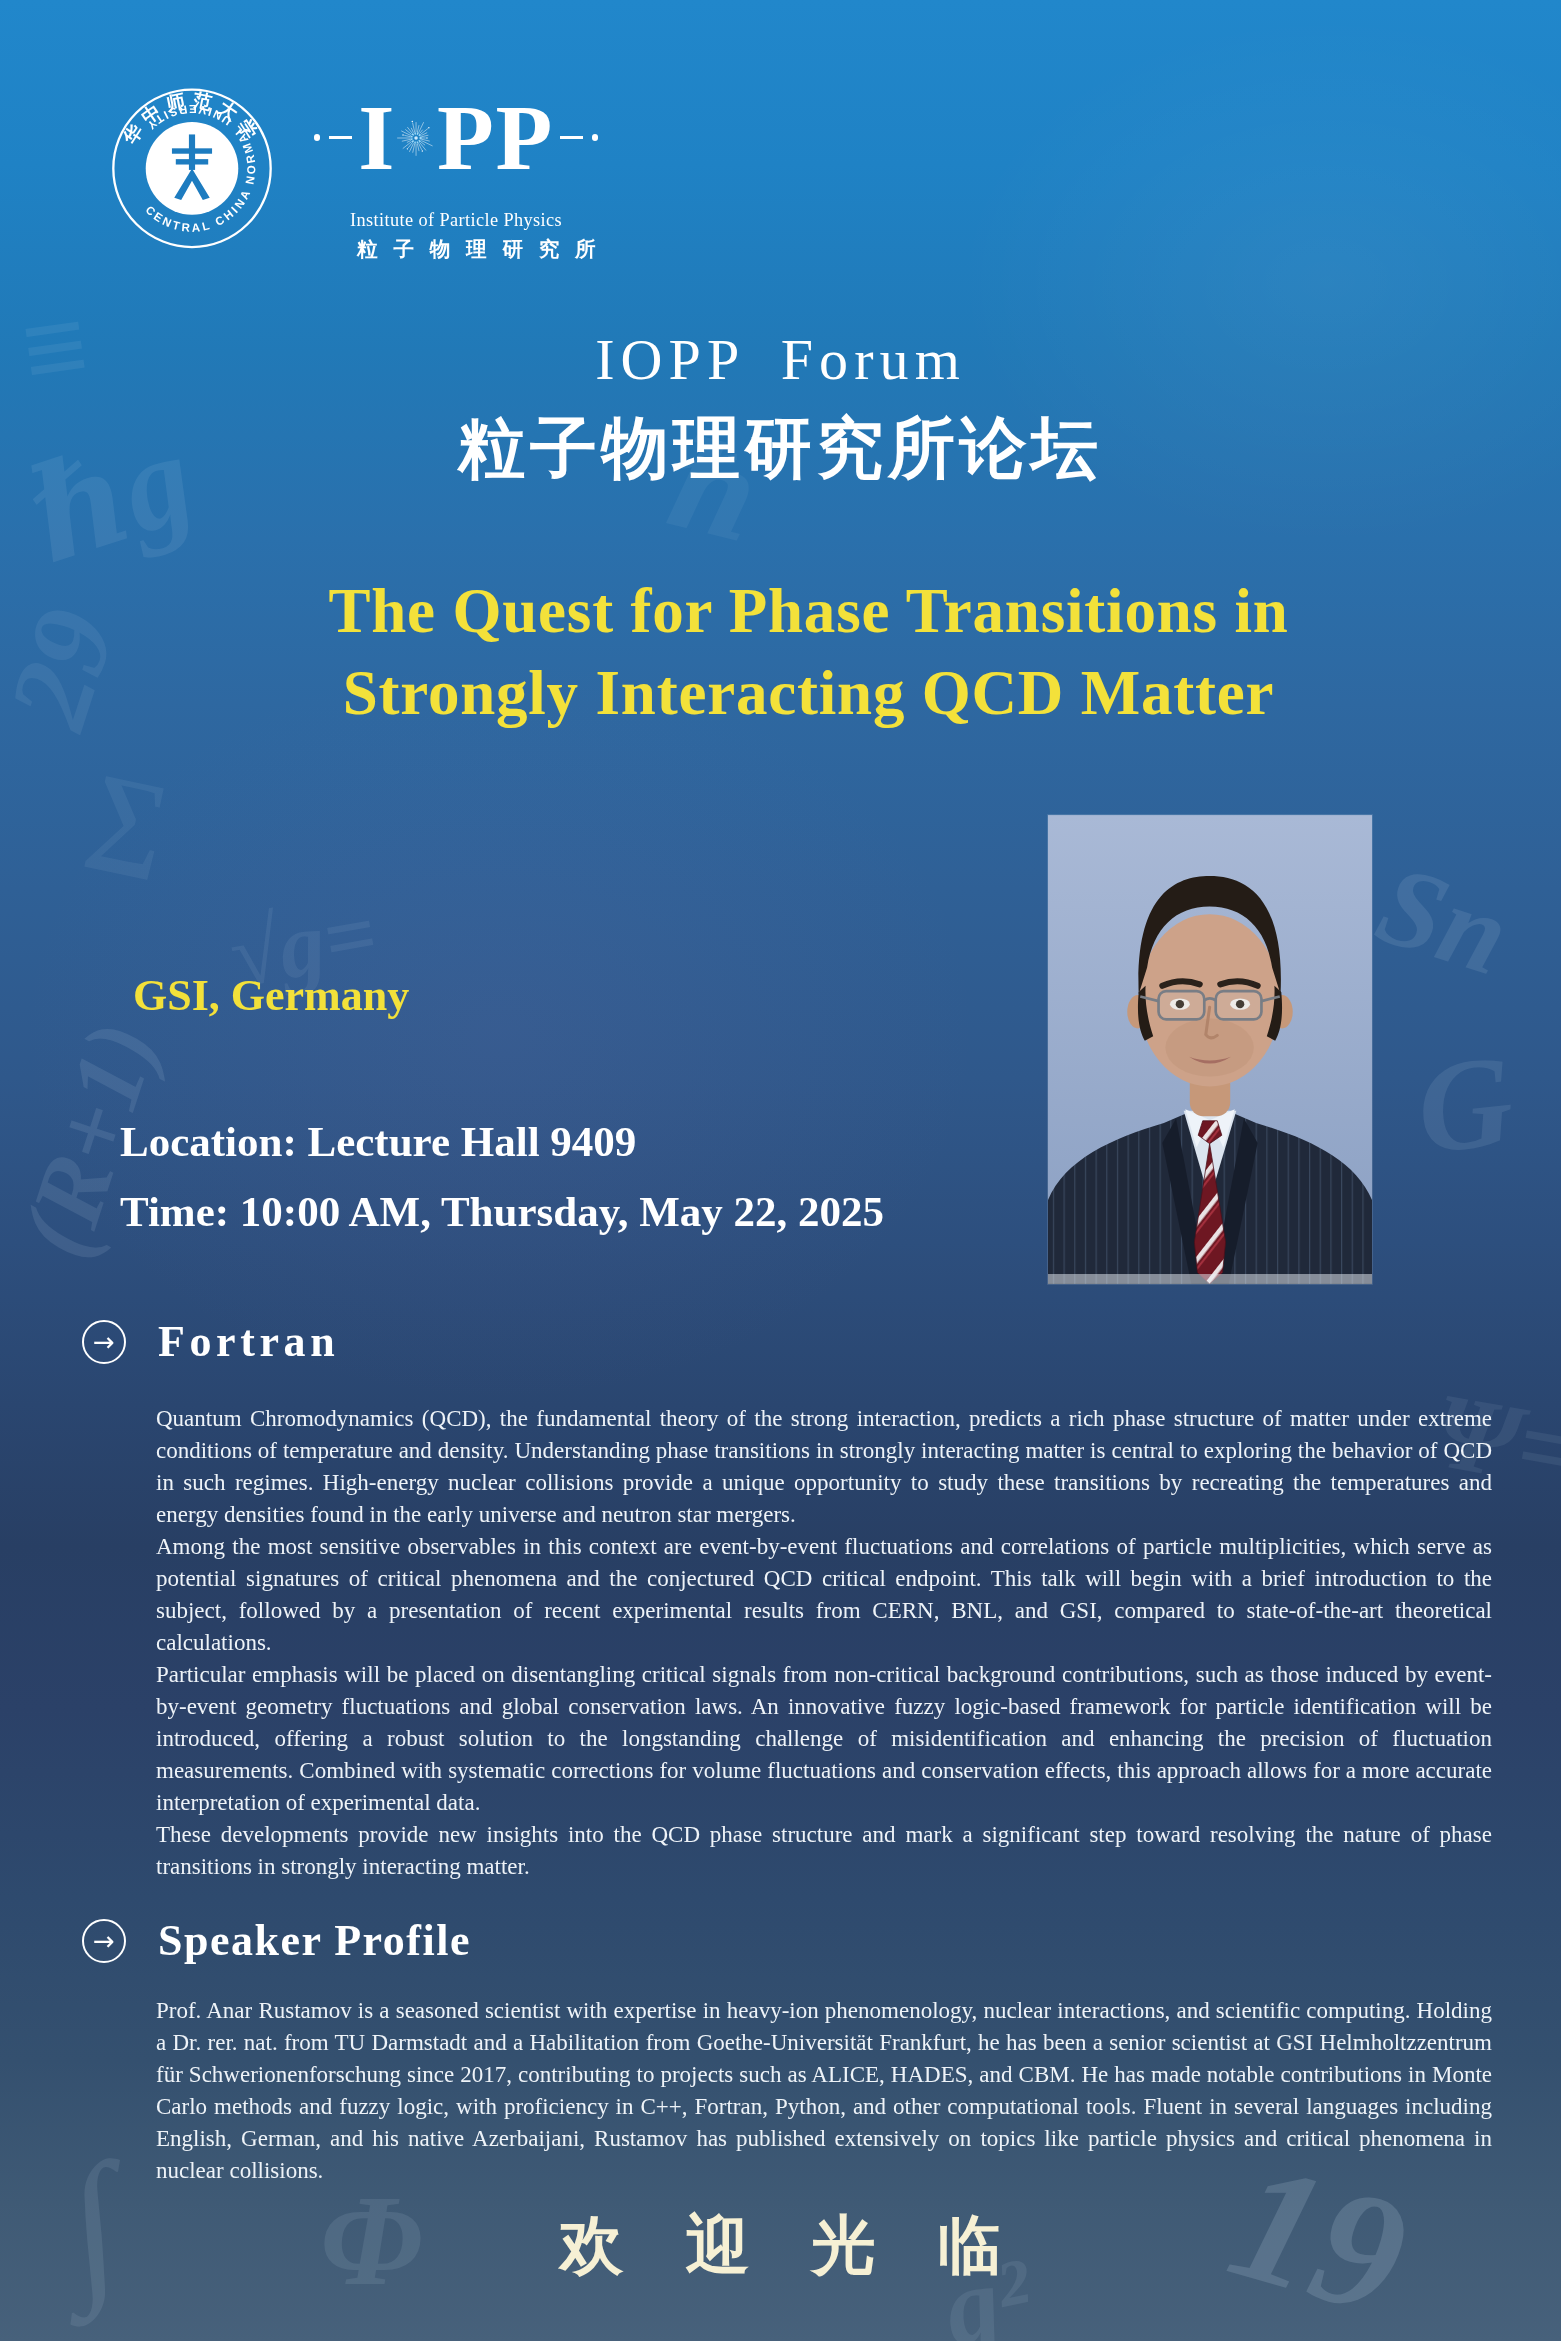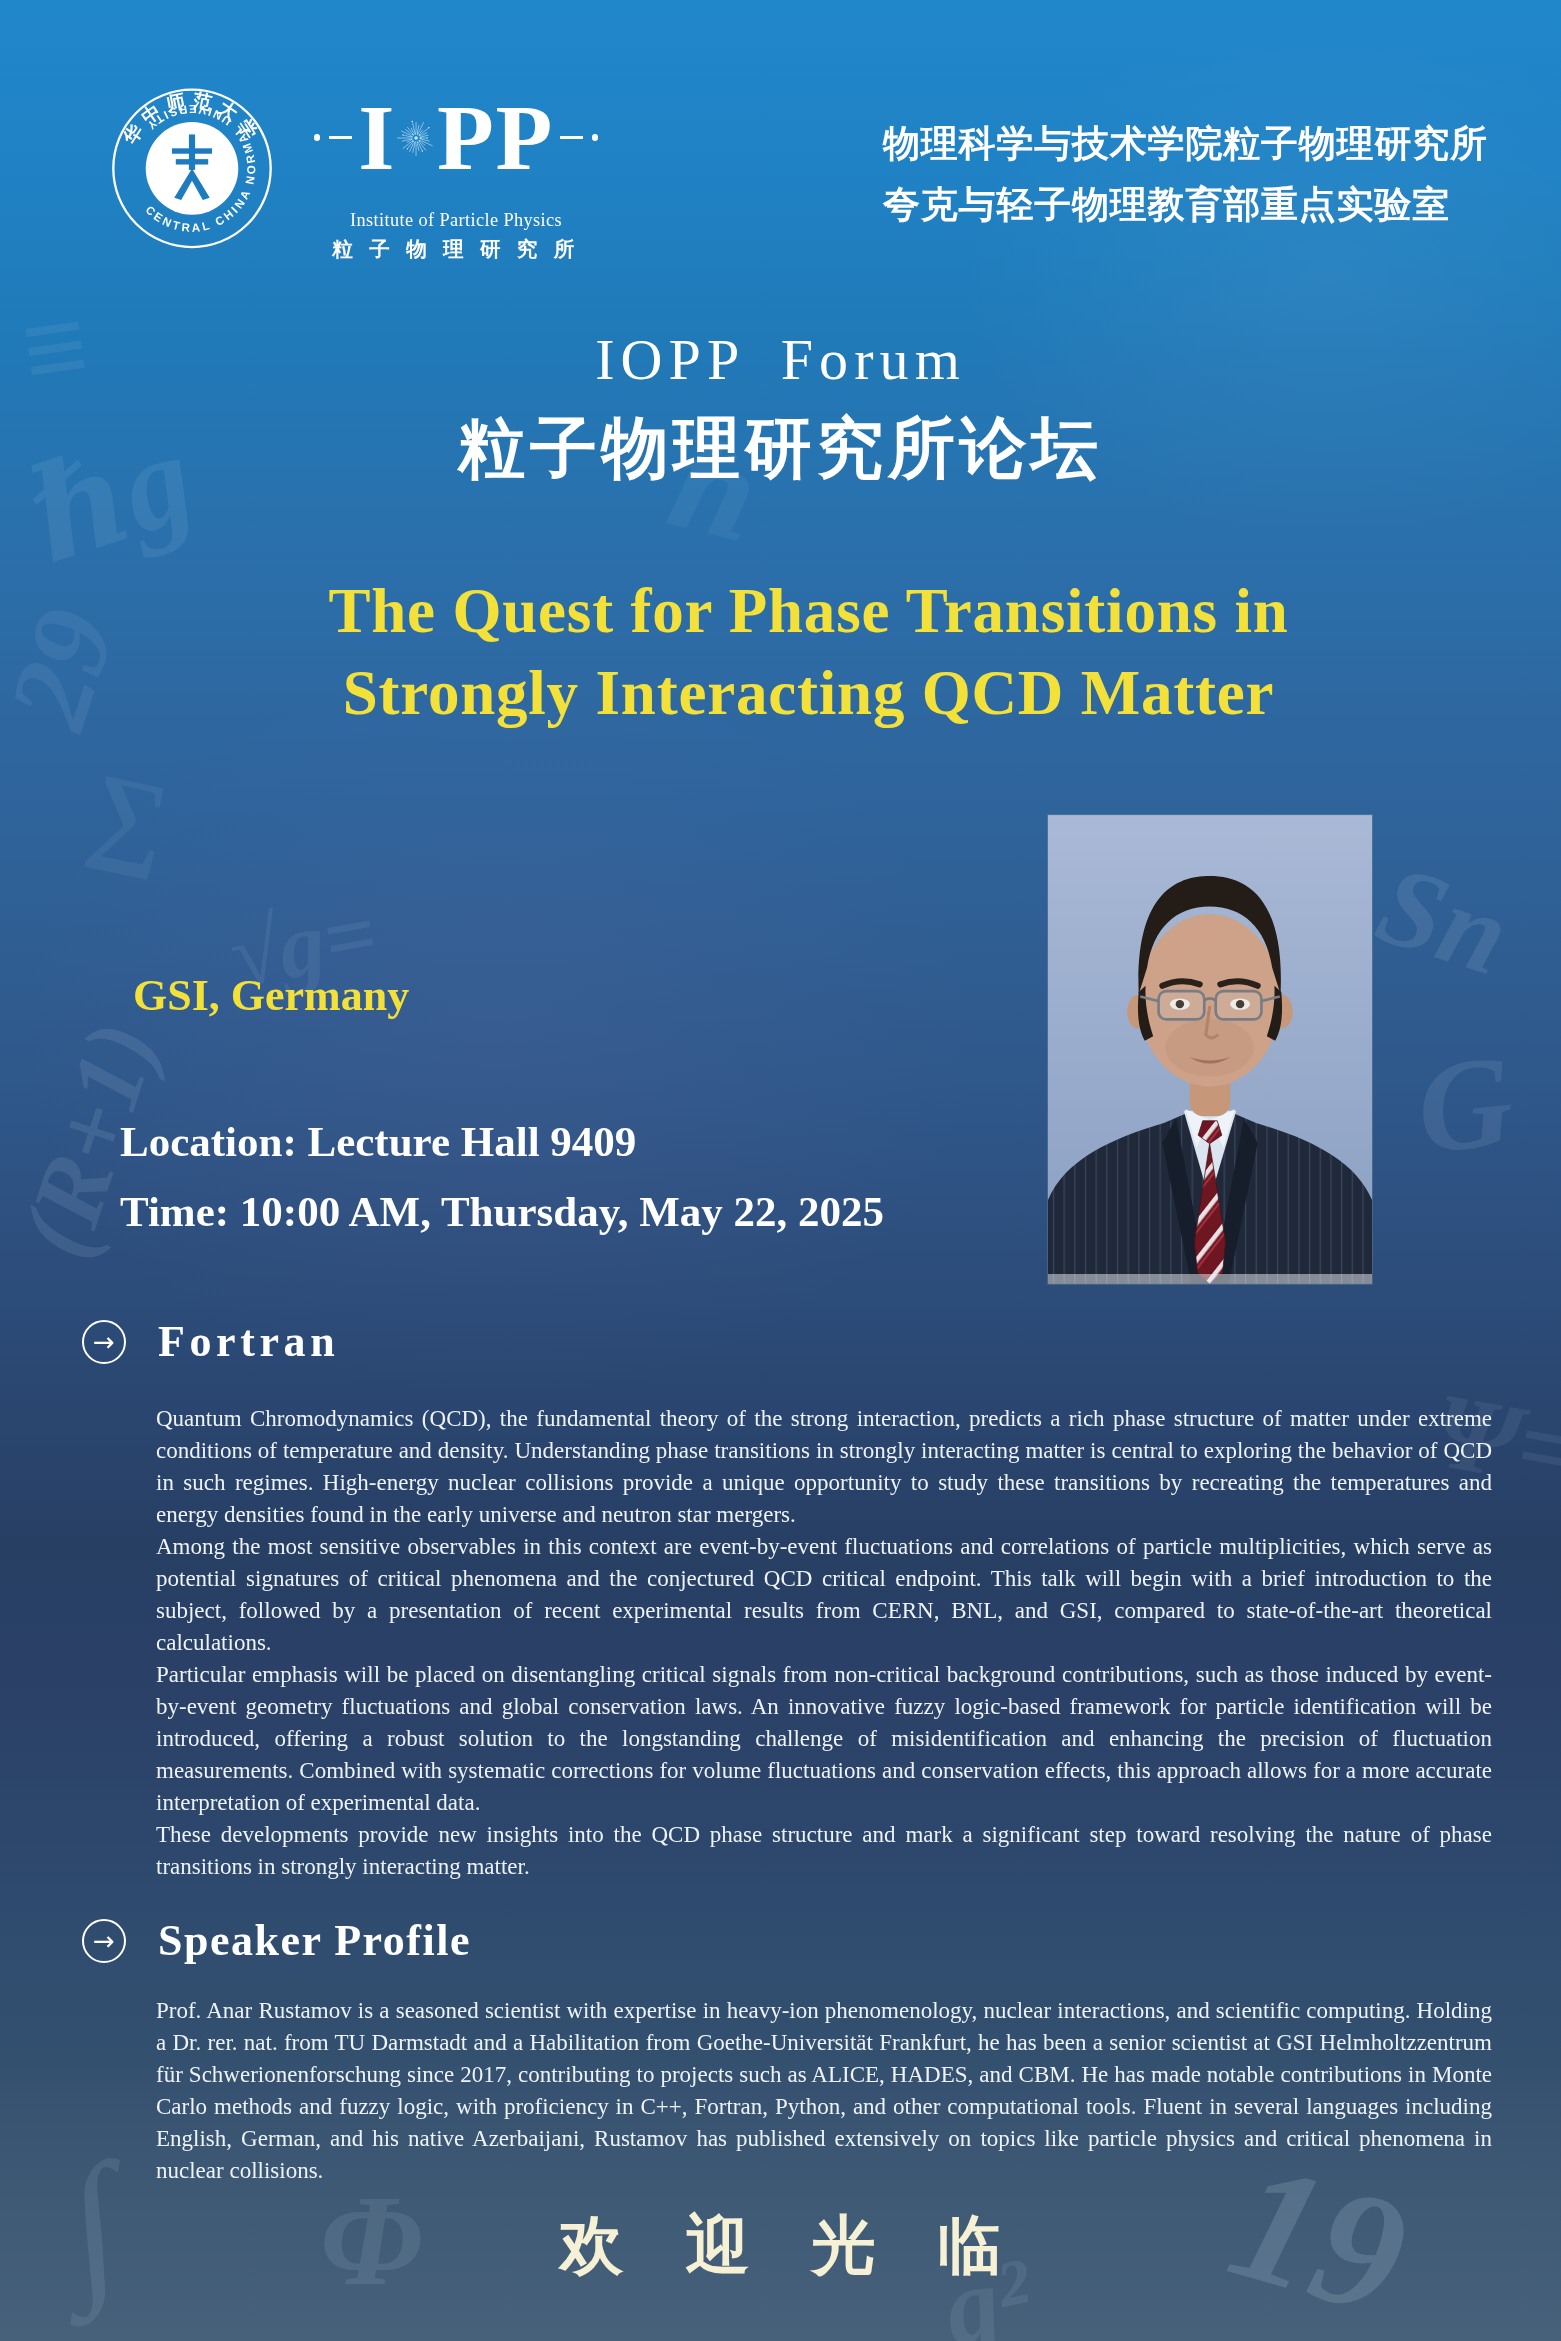--- a/index.html
+++ b/index.html
@@ -23,21 +23,21 @@
   
   .seal{position:absolute;left:111px;top:85px;width:162px;height:166px;}
   .logo{position:absolute;left:311px;top:67px;width:290px;text-align:center;}
   .logo-row{position:relative;display:flex;align-items:center;justify-content:center;height:141px;}
   .logo-letter{font-weight:bold;font-size:93px;line-height:91px;letter-spacing:1.5px;}
   .logo-burst{width:114px;height:114px;margin:0 1.5px;}
   .logo-dash{display:inline-block;width:23px;height:3px;background:#fff;margin:0 6.1px;}
   .logo-dot{display:inline-block;width:6.1px;height:6.1px;border-radius:50%;background:#fff;margin:0 3px;}
   .logo-side{display:flex;align-items:center;}
   .logo-sub-en{font-size:18.3px;letter-spacing:0.4px;margin-top:1.5px;}
-  .logo-sub-cn{font-family:Liberation Sans, sans-serif;font-weight:bold;font-size:20.6px;letter-spacing:5.3px;margin-top:4.6px;}
+  .logo-sub-cn{font-family:Liberation Serif, serif;font-weight:bold;font-size:20.6px;letter-spacing:5.3px;margin-top:4.6px;text-align:right;}
   .affil{position:absolute;left:883px;top:113px;width:610px;
     font-family:"Liberation Sans","DejaVu Sans",sans-serif;
     font-weight:bold;font-size:37px;line-height:61px;letter-spacing:0.8px;}
   
   .forum-en{position:absolute;left:0;top:326px;width:100%;text-align:center;
     font-weight:normal;font-size:58px;letter-spacing:6.1px;word-spacing:17px;}
   .forum-cn{position:absolute;left:0;top:403px;width:100%;text-align:center;
     font-weight:bold;font-size:67px;letter-spacing:4.6px;}
   
   .talk{position:absolute;left:0;top:570px;width:100%;text-align:center;
@@ -157,24 +157,20 @@
       <span class="logo-letter">PP</span>
       <span class="logo-side">
           <span class="logo-dash"></span>
           <span class="logo-dot"></span>
         </span>
     </div>
     <div class="logo-sub-en">Institute of Particle Physics</div>
     <div class="logo-sub-cn">粒 子 物 理 研 究 所</div>
   </div>
 
-  <div class="affil">
-    <div>物理科学与技术学院粒子物理研究所</div>
-    <div>夸克与轻子物理教育部重点实验室</div>
-  </div>
 
   <div class="forum-en">IOPP Forum</div>
   <div class="forum-cn">粒子物理研究所论坛</div>
 
   <div class="talk">
     <div>The Quest for Phase Transitions in</div>
     <div>Strongly Interacting QCD Matter</div>
   </div>
 
   <div class="sp-affil">GSI, Germany</div>

